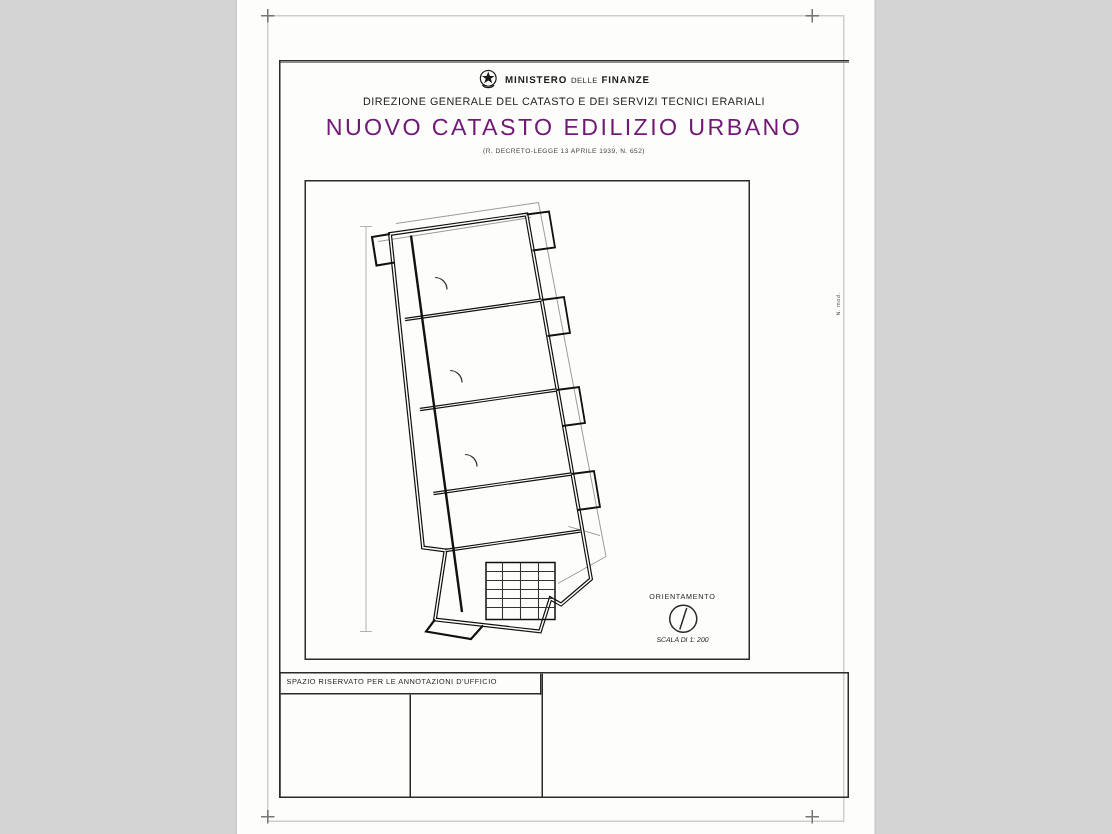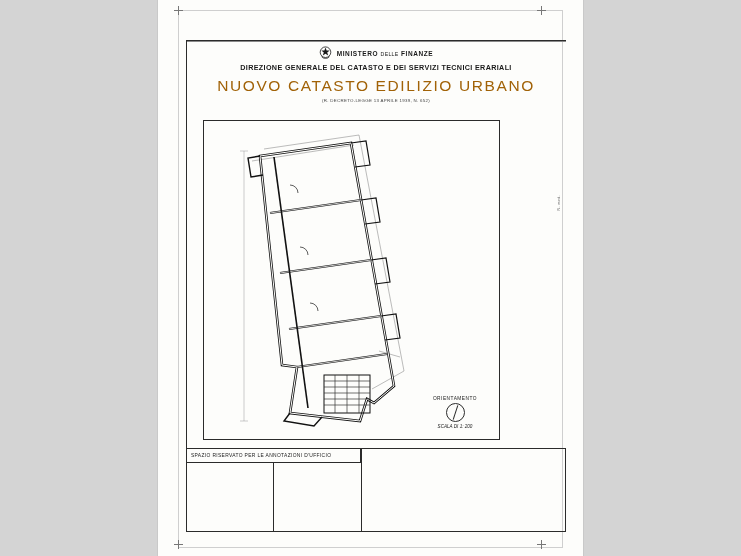--- a/index.html
+++ b/index.html
@@ -90,30 +90,30 @@
     font-weight: bold;
     white-space: nowrap;
   }
   .ministry-line .small {
     font-size: 5.2px;
     font-weight: normal;
     letter-spacing: 0.3px;
   }
   .direzione {
     font-size: 7.2px;
-    font-weight: bold;
+    font-weight: normal;
     letter-spacing: 0.35px;
     margin-top: 2px;
     white-space: nowrap;
   }
   .title-main {
     font-size: 15.5px;
     letter-spacing: 1.6px;
     margin-top: 5px;
-    color: #a16207;
+    color: #701a75;
     white-space: nowrap;
   }
   .title-sub {
     font-size: 4.4px;
     letter-spacing: 0.3px;
     margin-top: 3px;
     color: #444;
     white-space: nowrap;
   }
   

